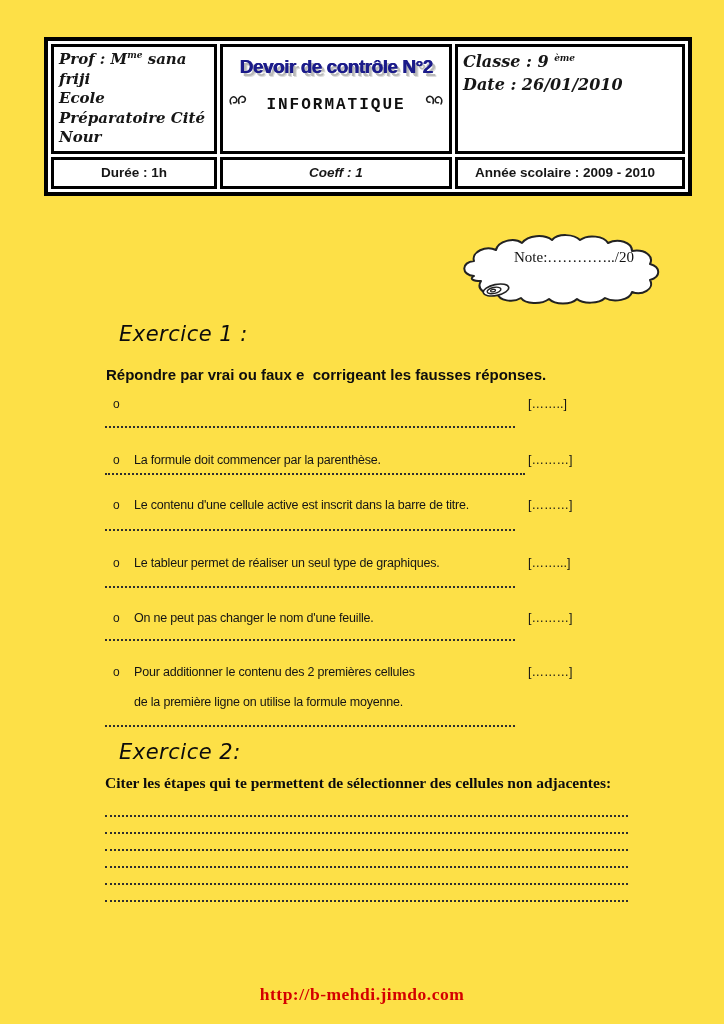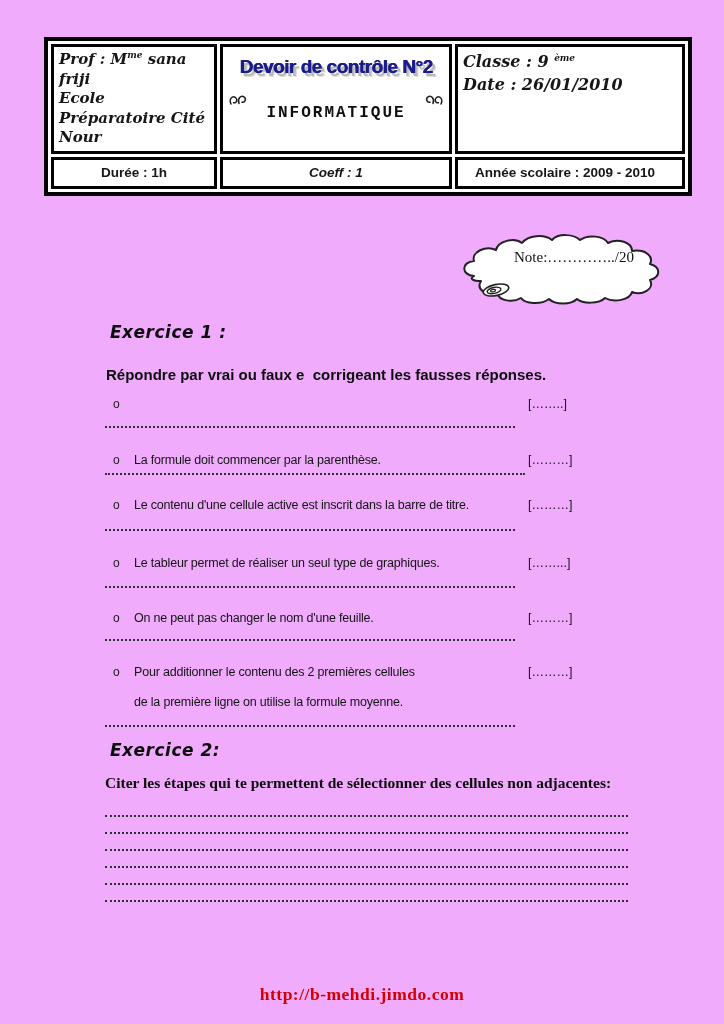--- a/index.html
+++ b/index.html
@@ -1,17 +1,17 @@
 <!DOCTYPE html>
 <html><head>
 <meta charset="utf-8">
 <style>
   html,body{margin:0;padding:0;background:#e9e9e9;}
   .page{
-    position:relative;width:724px;height:1024px;margin:0 auto;background:#f0abfc;
+    position:relative;width:724px;height:1024px;margin:0 auto;background:#fde047;
     font-family:"Liberation Sans",sans-serif;color:#161616;overflow:hidden;
   }
   
   .hdr{
     position:absolute;left:44px;top:37px;width:637px;
     display:table;border:4px solid #000;border-spacing:3px;background:#fff;
     table-layout:fixed;
   }
   .hdr-row{display:table-row;}
   .hdr-cell{display:table-cell;border:3px solid #000;vertical-align:top;background:#fff;}
@@ -31,21 +31,21 @@
   .title-wrap{position:relative;height:34px;margin-top:9px;text-align:center;}
   .title-main,.title-shadow{
     position:absolute;left:0;right:0;top:0;
     font-weight:bold;font-size:19px;letter-spacing:-0.5px;
     font-family:"Liberation Sans",sans-serif;white-space:nowrap;
   }
   .title-shadow{transform:translate(3px,3px);color:#b9b9b9;text-shadow:1px 1px 0 #dcdcdc;}
   .title-main{color:#1b1b8a;text-shadow:0.6px 0 0 #1b1b8a;}
   .subtitle{
     text-align:center;font-family:"Liberation Mono","DejaVu Sans Mono",monospace;
-    font-weight:bold;font-size:16px;letter-spacing:2px;margin-top:14px;color:#101010;
+    font-weight:bold;font-size:16px;letter-spacing:2px;margin-top:6px;color:#101010;
   }
   .ornament{position:absolute;top:46px;}
   .ornament.left{left:5px;}
   .ornament.right{right:5px;}
   
   .cell-center{display:block;text-align:center;font-weight:bold;font-size:13.5px;}
   .coeff{font-style:italic;}
   .annee{display:block;font-weight:bold;font-size:13.5px;padding-left:17px;}
   
   .name-line{
@@ -56,23 +56,23 @@
   
   .cloud{position:absolute;left:458px;top:232px;width:210px;height:74px;}
   .cloud svg{position:absolute;left:0;top:0;}
   .note-text{
     position:absolute;left:56px;top:17px;
     font-family:"Liberation Serif","DejaVu Serif",serif;font-size:15px;color:#111;
     white-space:nowrap;
   }
   
   .ex-heading{
-    position:absolute;left:110px;
-    font-family:"DejaVu Sans",sans-serif;font-weight:bold;font-style:italic;
-    font-size:17px;letter-spacing:0.5px;color:#0c0c0c;white-space:nowrap;
+    position:absolute;left:119px;
+    font-family:"DejaVu Sans",sans-serif;font-weight:normal;font-style:italic;
+    font-size:21px;letter-spacing:0.5px;color:#0c0c0c;white-space:nowrap;
   }
   .ex1-instr{
     position:absolute;left:106px;top:366px;
     font-weight:bold;font-size:15px;white-space:pre;color:#0e0e0e;
   }
   .ex2-instr{
     position:absolute;left:105px;top:774px;
     font-family:"Liberation Serif","DejaVu Serif",serif;
     font-weight:bold;font-size:15.5px;white-space:nowrap;color:#0d0d0d;
   }

